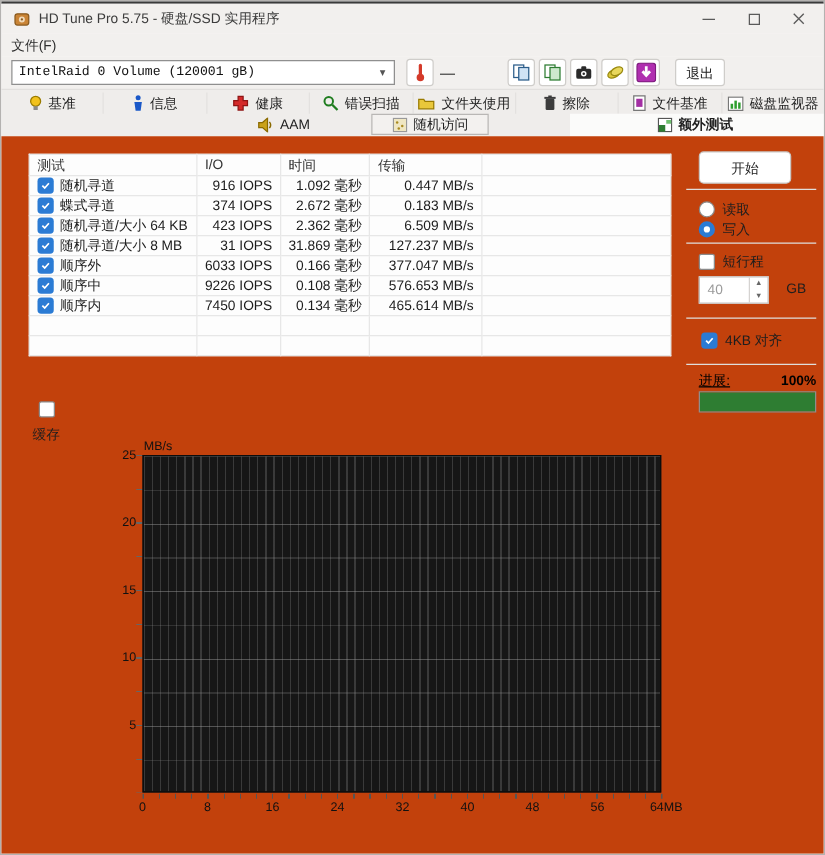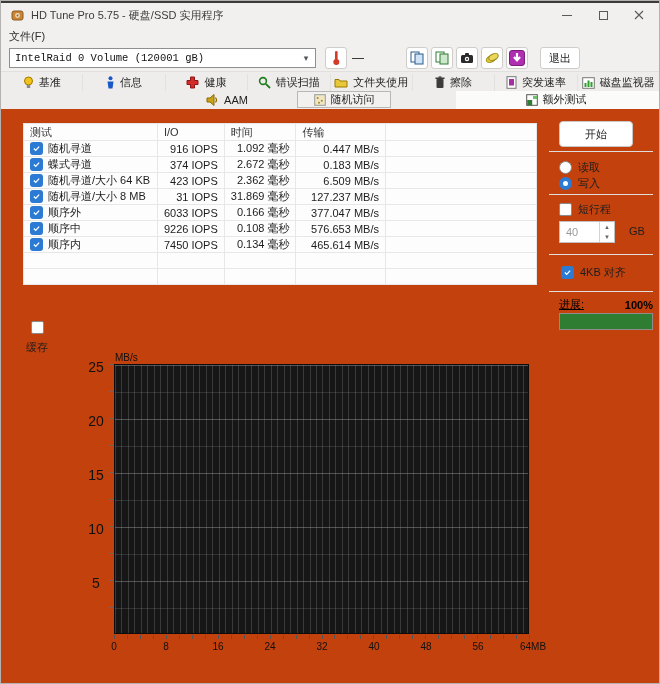--- a/index.html
+++ b/index.html
@@ -79,21 +79,21 @@
   .spin-btns span { flex:1; display:flex; align-items:center; justify-content:center; font-size:6px; color:#666; }
   .gb-label { position:absolute; left:628px; top:116px; font-size:11px; color:#1e1e1e; }
   .progress-row { left:558px; top:188px; width:94px; display:flex; justify-content:space-between; align-items:center; }
   .progress-pct { font-weight:bold; font-size:11px; color:#000; }
   .progress-bar { position:absolute; left:558px; top:204px; width:94px; height:17px;
                   border:1px solid #8f8d8b; background:#fff; }
   .progress-fill { height:100%; background:#2e7d32; }
 
   
   .mbps-label { left:114px; top:243px; font-size:10px; color:#111; }
-  .ylabel { position:absolute; width:26px; text-align:center; font-size:14px; color:#111; left:82px; }
+  .ylabel { position:absolute; width:26px; text-align:right; font-size:10px; color:#111; left:82px; }
   .yticks { left:108px; top:255px; width:5px; height:270px;
             background:repeating-linear-gradient(to bottom,#666 0 1px,transparent 1px 27px); }
   .plot { left:113px; top:255px; width:415px; height:270px; background:
             repeating-linear-gradient(90deg, rgba(150,150,150,0.28) 0 1px, transparent 1px 6.484px),
             repeating-linear-gradient(180deg, rgba(150,150,150,0.22) 0 1px, transparent 1px 27px),
             repeating-linear-gradient(180deg, rgba(190,190,190,0.25) 0 1px, transparent 1px 54px),
             #161616;
           border:1px solid #0c0c0c; }
   .xticks { left:113px; top:526px; width:416px; height:4px;
             background:repeating-linear-gradient(to right,#555 0 1px,transparent 1px 12.97px); }
@@ -227,21 +227,21 @@
               <rect x="0.5" y="1.5" width="9" height="1.6" fill="#3c3c3c"></rect>
               <rect x="3.6" y="0.4" width="2.8" height="1.4" fill="#3c3c3c"></rect>
             </svg></span>
         <span>擦除</span>
       </span>
       <span class="tab">
         <span class="icon"><svg width="11" height="13" viewBox="0 0 11 13">
               <rect x="1" y="0.7" width="9" height="11.6" fill="#fff" stroke="#777"></rect>
               <rect x="3" y="3" width="5" height="6.5" fill="#a32fa3"></rect>
             </svg></span>
-        <span>突发速率</span>
+        <span>文件基准</span>
       </span>
       <span class="tab">
         <span class="icon"><svg width="13" height="12" viewBox="0 0 13 12">
               <rect x="0.7" y="0.7" width="11.6" height="10.6" fill="#fff" stroke="#777"></rect>
               <rect x="2.5" y="6" width="2" height="4" fill="#2e9e2e"></rect>
               <rect x="5.5" y="3.5" width="2" height="6.5" fill="#2e9e2e"></rect>
               <rect x="8.5" y="5" width="2" height="5" fill="#2e9e2e"></rect>
             </svg></span>
         <span>磁盘监视器</span>
       </span>
@@ -256,21 +256,21 @@
     </span>
     <span class="tabrow2-item tab-random" style="left:296px; top:19px; width:94px;">
       <span class="icon"><svg width="12" height="12" viewBox="0 0 12 12">
             <rect x="0.7" y="0.7" width="10.6" height="10.6" fill="#efe6c2" stroke="#999"></rect>
             <circle cx="3.7" cy="4" r="1" fill="#a98a20"></circle>
             <circle cx="7.8" cy="6.8" r="1" fill="#a98a20"></circle>
             <circle cx="5" cy="8.8" r="1" fill="#a98a20"></circle>
           </svg></span>
       <span>随机访问</span>
     </span>
-    <span class="tabrow2-item" style="left:505px; top:19px; width:100px;">
+    <span class="tabrow2-item" style="left:505px; top:19px; width:100px;font-weight:bold;">
       <span class="icon"><svg width="12" height="12" viewBox="0 0 12 12">
             <rect x="0.7" y="0.7" width="10.6" height="10.6" fill="#fff" stroke="#555"></rect>
             <rect x="1.2" y="6" width="5" height="5.3" fill="#2e7d32"></rect>
             <rect x="7" y="2" width="4" height="3" fill="#6fc06f"></rect>
           </svg></span>
       <span>额外测试</span>
     </span>
   </div>
 
   <div class="abs content">

